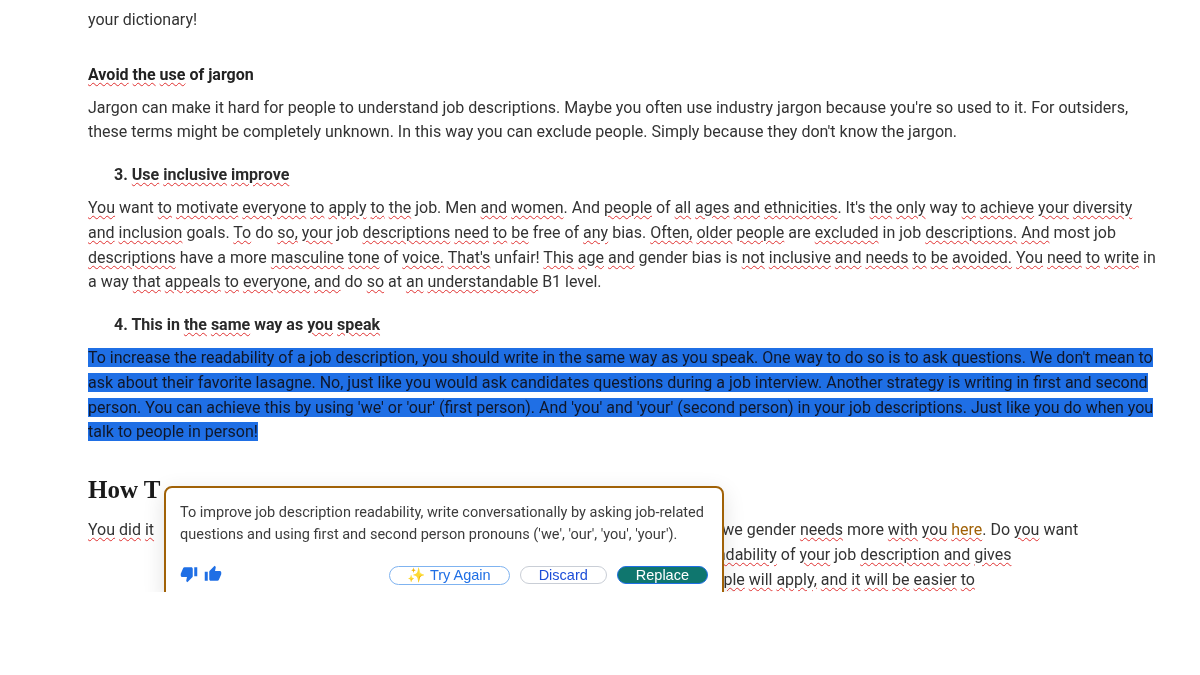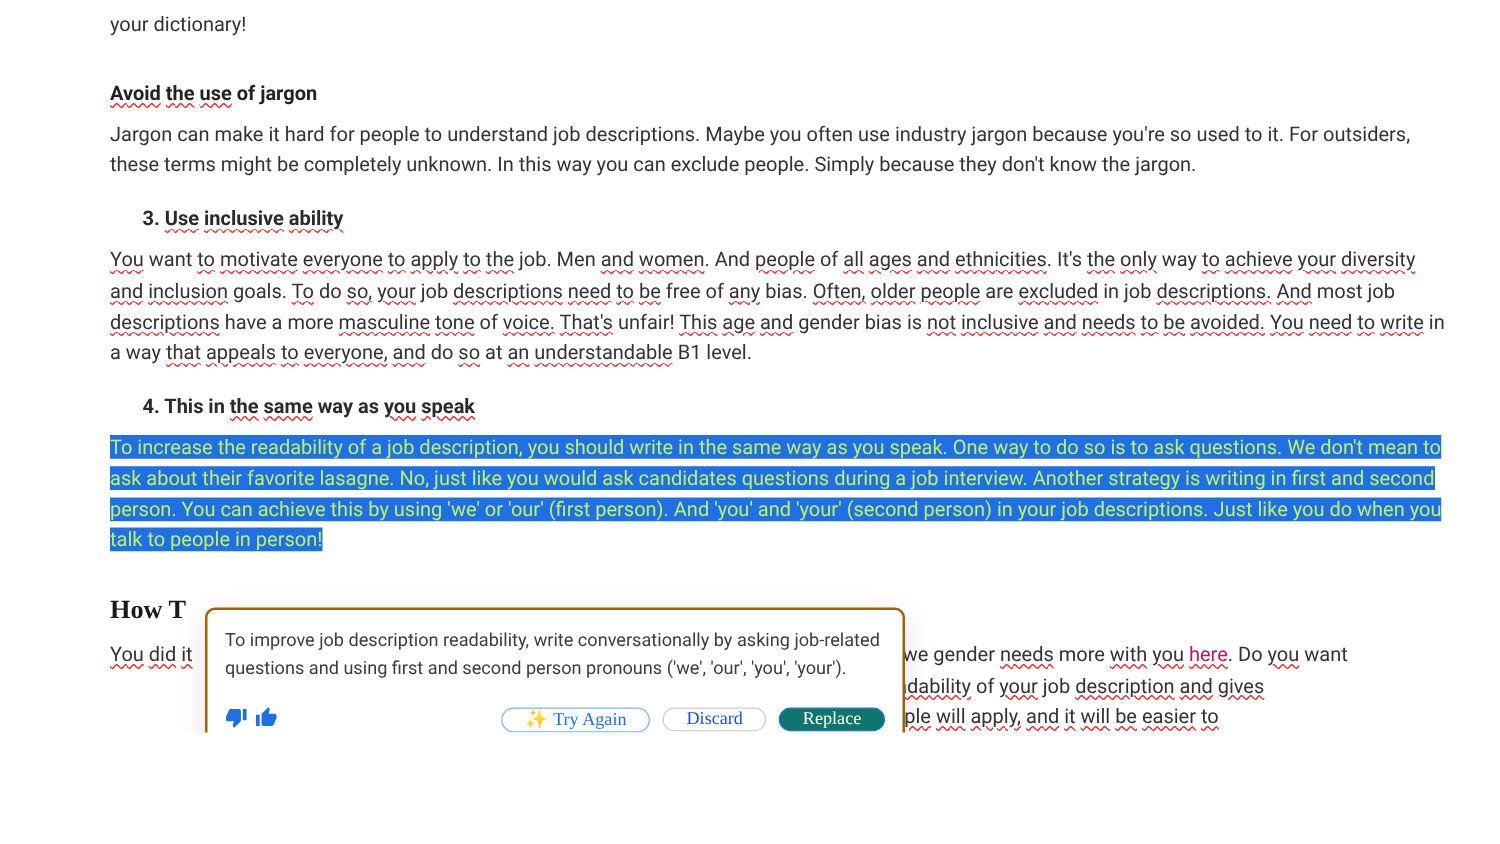--- a/index.html
+++ b/index.html
@@ -23,30 +23,30 @@
     margin-top: 30px;
   }
   .para { margin-top: 8px; color: #333; }
   .olnum {
     font-weight: 700;
     margin-left: 26px;
     margin-top: 18px;
   }
   .h2 {
     font-weight: 700;
-    font-size: 21px;
+    font-size: 25px;
     color: #1a1a1a;
     margin-top: 26px;
     font-family: Georgia, "Times New Roman", serif;
   }
   .sel {
     background: #1f6fe5;
-    color: #bef264;
+    color: #0f172a;
   }
-  .link { color:#be185d;margin-top:40px; }
+  .link { color:#a16207;margin-top:40px; }
   
   .sq, .sqb {
     text-decoration-line: underline;
     text-decoration-style: wavy;
     text-decoration-color: #e03131;
     text-decoration-thickness: 1px;
     text-underline-offset: 2px;
   }
   .sqb { font-weight:700; }
   
@@ -70,21 +70,20 @@
     margin-top: 18px;
   }
   .thumbs { display:flex; gap:6px; color:#1f6fe5; margin-right:auto; }
   .thumb-icon { font-size:18px; line-height:1; cursor:pointer; }
   .btn {
     border-radius: 18px;
     padding: 0 18px;
     font-size: 14.5px;
     cursor: pointer;
     background:#fff;
-    font-family:Liberation Serif, serif;
   }
   .btn-outline-blue { border:1px solid #7fb3f0; color:#1f6fe5; }
   .btn-outline-gray { border:1px solid #c9ced6; color:#1d4ed8; }
   .btn-solid {
     background:#0f766e;
     border:1px solid #1f6fe5;
     color:#fff;
   }
   .spark { margin-right:4px; }
 </style>
@@ -98,21 +97,21 @@
     <span class="sqb">Avoid</span>
     <span class="sqb">the</span>
     <span class="sqb">use</span><span> of jargon</span>
   </div>
   <div class="para">Jargon can make it hard for people to understand job descriptions. Maybe you often use industry jargon because you're so used to it. For outsiders, these terms might be completely unknown. In this way you can exclude people. Simply because they don't know the jargon.</div>
 
   <div class="olnum">
     <span>3.</span>
     <span class="sqb">Use</span>
     <span class="sqb">inclusive</span>
-    <span class="sqb">ability</span>
+    <span class="sqb">improve</span>
   </div>
 
   <div class="para">
     <span class="sq">You</span><span> want </span><span class="sq">to</span><span> </span><span class="sq">motivate</span><span> </span><span class="sq">everyone</span><span> </span><span class="sq">to</span><span> </span><span class="sq">apply</span><span> </span><span class="sq">to</span><span> </span><span class="sq">the</span><span> job. Men </span><span class="sq">and</span><span> </span><span class="sq">women</span><span>. And </span><span class="sq">people</span><span> of </span><span class="sq">all</span><span> </span><span class="sq">ages</span><span> </span><span class="sq">and</span><span> </span><span class="sq">ethnicities</span><span>. It's </span><span class="sq">the</span><span> </span><span class="sq">only</span><span> way </span><span class="sq">to</span><span> </span><span class="sq">achieve</span><span> </span><span class="sq">your</span><span> </span><span class="sq">diversity</span><span> </span><span class="sq">and</span><span> </span><span class="sq">inclusion</span><span> goals. </span><span class="sq">To</span><span> do </span><span class="sq">so,</span><span> </span><span class="sq">your</span><span> job </span><span class="sq">descriptions</span><span> </span><span class="sq">need</span><span> </span><span class="sq">to</span><span> </span><span class="sq">be</span><span> free of </span><span class="sq">any</span><span> bias. </span><span class="sq">Often,</span><span> </span><span class="sq">older</span><span> </span><span class="sq">people</span><span> are </span><span class="sq">excluded</span><span> in job </span><span class="sq">descriptions.</span><span> </span><span class="sq">And</span><span> most job </span><span class="sq">descriptions</span><span> have a more </span><span class="sq">masculine</span><span> </span><span class="sq">tone</span><span> of </span><span class="sq">voice.</span><span> </span><span class="sq">That's</span><span> unfair! </span><span class="sq">This</span><span> </span><span class="sq">age</span><span> </span><span class="sq">and</span><span> gender bias is </span><span class="sq">not</span><span> </span><span class="sq">inclusive</span><span> </span><span class="sq">and</span><span> </span><span class="sq">needs</span><span> </span><span class="sq">to</span><span> </span><span class="sq">be</span><span> </span><span class="sq">avoided.</span><span> </span><span class="sq">You</span><span> </span><span class="sq">need</span><span> </span><span class="sq">to</span><span> </span><span class="sq">write</span><span> in a way </span><span class="sq">that</span><span> </span><span class="sq">appeals</span><span> </span><span class="sq">to</span><span> </span><span class="sq">everyone,</span><span> </span><span class="sq">and</span><span> do </span><span class="sq">so</span><span> at </span><span class="sq">an</span><span> </span><span class="sq">understandable</span><span> B1 level.</span>
   </div>
 
   <div class="olnum">
     <span>4.</span>
     <span>This in </span><span class="sqb">the</span> <span class="sqb">same</span><span> way as </span><span class="sqb">you</span> <span class="sqb">speak</span>
   </div>

